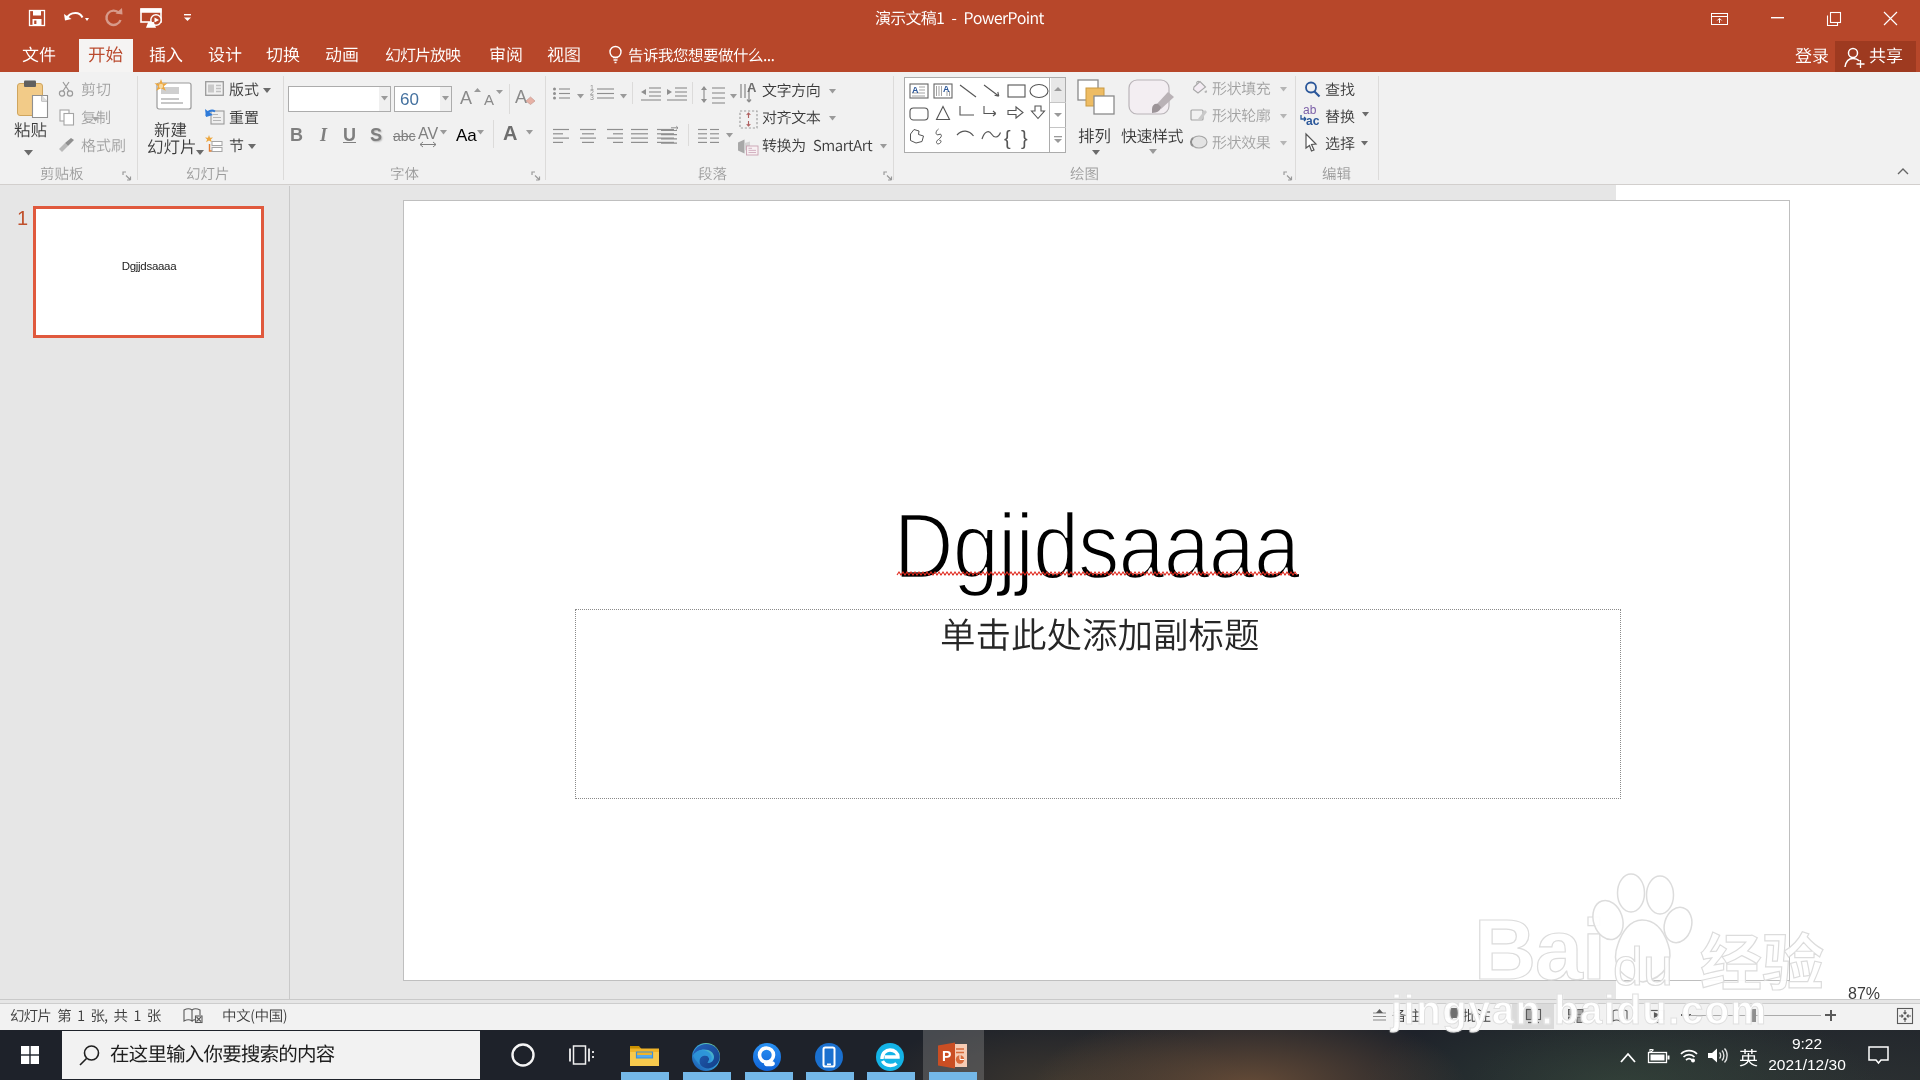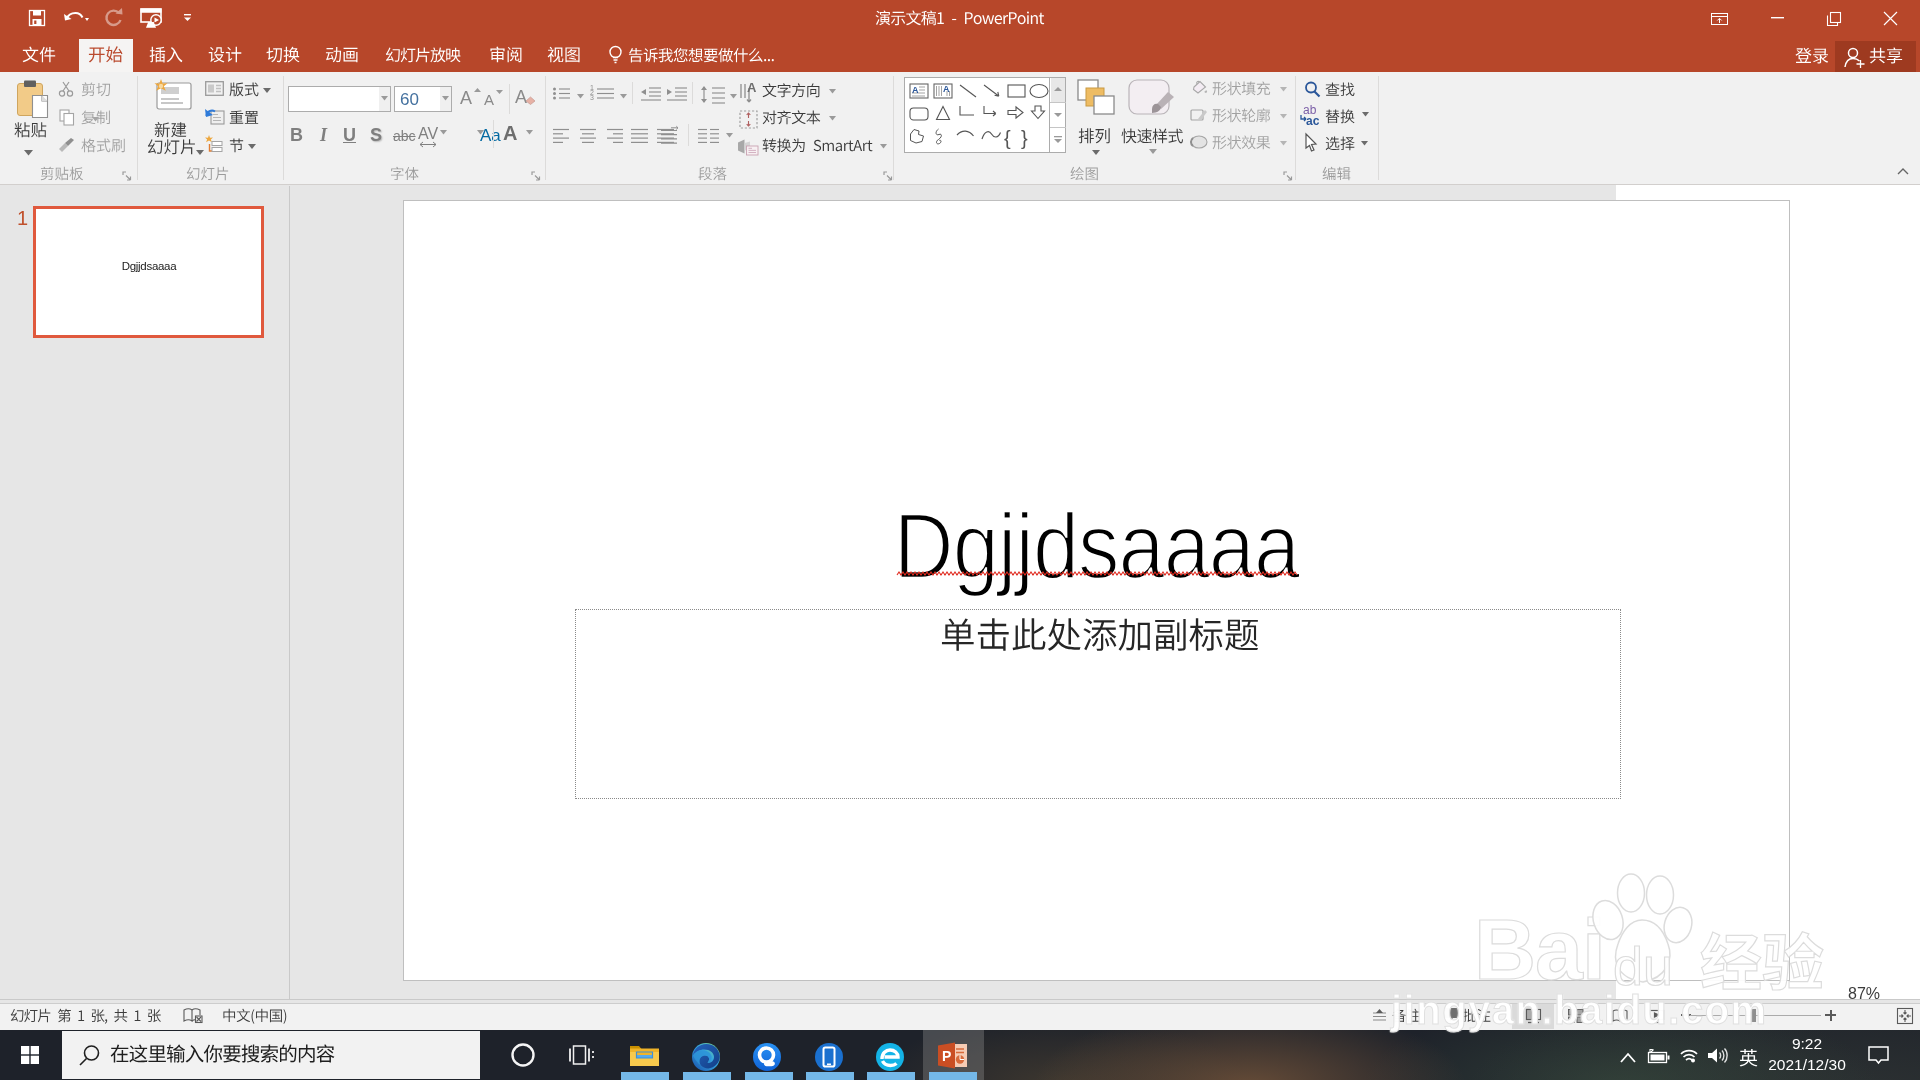--- a/index.html
+++ b/index.html
@@ -370,21 +370,21 @@
     <div class="ab" style="left:343px;top:125px;font-size:18px;font-weight:bold;color:#7f7f7f;text-decoration:underline">U</div>
     <div class="ab" style="left:370px;top:125px;font-size:18px;font-weight:bold;color:#7f7f7f;text-shadow:1px 1px 1.5px #bbb">S</div>
     <div class="ab" style="left:393px;top:128px;font-size:14px;color:#7f7f7f;text-decoration:line-through">abc</div>
     <div class="ab" style="left:418px;top:125px;font-size:16px;color:#7f7f7f">AV</div>
     <svg class="ab" style="left:419px;top:141px" width="18" height="7" stroke="#7f7f7f" fill="none" stroke-width="1">
       <path d="M1,3.5 L17,3.5 M4,1 L1,3.5 L4,6 M14,1 L17,3.5 L14,6"></path>
     </svg>
     <svg class="ab" style="left:440px;top:130px" width="8" height="5" fill="#9a9a9a">
       <path d="M0,0 L7,0 L3.5,4.5 Z"></path>
     </svg>
-    <div class="ab" style="left:480px;top:126px;font-size:17px;color:#0369a1">Aa</div>
+    <div class="ab" style="left:456px;top:126px;font-size:17px;color:#000000">Aa</div>
     <svg class="ab" style="left:477px;top:130px" width="8" height="5" fill="#9a9a9a">
       <path d="M0,0 L7,0 L3.5,4.5 Z"></path>
     </svg>
     <div class="ab" style="left:493px;top:120px;width:1px;height:28px;background:#dcdbda"></div>
     <div class="ab" style="left:503px;top:122px;font-size:20px;font-weight:bold;color:#6e6e6e">A</div>
     <svg class="ab" style="left:526px;top:130px" width="8" height="5" fill="#9a9a9a">
       <path d="M0,0 L7,0 L3.5,4.5 Z"></path>
     </svg>
     <svg class="ab" style="left:553px;top:88px" width="23" height="15">
       <line x1="6" y1="1.0" x2="17" y2="1.0" stroke="#8f8f8f" stroke-width="1.15"></line>

